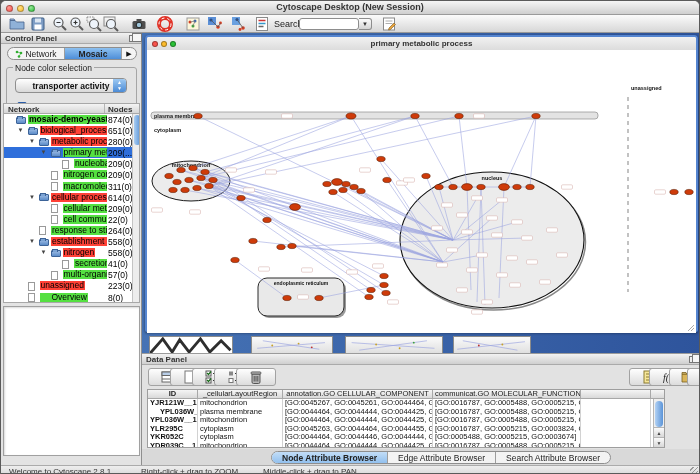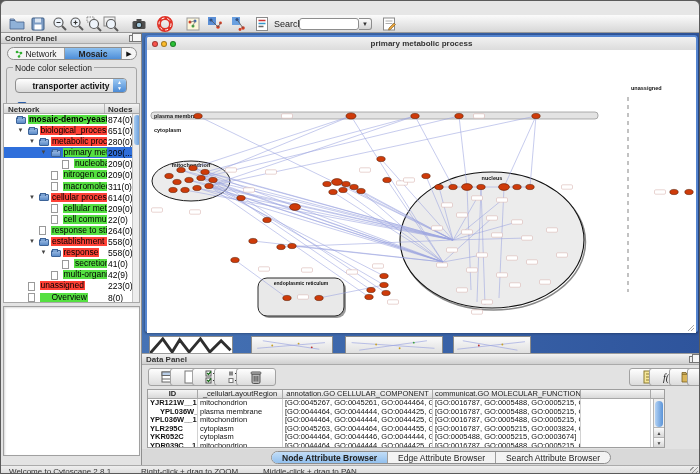--- a/index.html
+++ b/index.html
@@ -103,20 +103,26 @@
   .statusbar { position:absolute; left:0; top:464px; width:100%; height:10px; background:linear-gradient(#eee,#d9d9d9); border-top:1px solid #ababab; }
   .statusbar span { position:absolute; top:0.5px; font-size:8px; color:#333; }
   .grip { position:absolute; right:1px; bottom:1px; width:8px; height:8px;
     background:repeating-linear-gradient(135deg, transparent 0 2px, #9a9a9a 2px 3px); }
 </style>
 </head>
 <body>
 
 <div id="app">
 
+  <div class="titlebar">
+    <span class="tl r"></span>
+    <span class="tl y"></span>
+    <span class="tl g"></span>
+    <span class="title">Cytoscape Desktop (New Session)</span>
+  </div>
 
   <div class="toolbar">
     <span class="tb-icon" style="left:8px">
         <svg viewBox="0 0 16 16">
           <path d="M1 4.5h5l1.5 1.5H15v7H1z" fill="#8fb1d8" stroke="#44618a" stroke-width="0.8"></path>
           <path d="M1 4.5v-1.5h4l1 1.5z" fill="#a9c4e4" stroke="#44618a" stroke-width="0.8"></path>
         </svg>
       </span>
     <span class="tb-icon" style="left:29px">
         <svg viewBox="0 0 16 16">
@@ -312,32 +318,32 @@
         </div>
         <div class="tree-row">
           <span class="t-arrow" style="left: 25px;">▼</span>
           <span class="t-folder" style="left: 35px;"></span>
           <span class="t-label red" style="left: 47px; max-width: 56px;">establishment of lo</span>
           <span class="t-count">558(0)</span>
         </div>
         <div class="tree-row">
           <span class="t-arrow" style="left: 36.5px;">▼</span>
           <span class="t-folder" style="left: 46.5px;"></span>
-          <span class="t-label red" style="left: 58.5px; max-width: 44.5px;">response</span>
+          <span class="t-label red" style="left: 58.5px; max-width: 44.5px;">nitrogen</span>
           <span class="t-count">558(0)</span>
         </div>
         <div class="tree-row">
           <span class="t-file" style="left: 58px;"></span>
           <span class="t-label green" style="left: 70px; max-width: 33px;">secretion</span>
           <span class="t-count">41(0)</span>
         </div>
         <div class="tree-row">
           <span class="t-file" style="left: 46.5px;"></span>
           <span class="t-label green" style="left: 58.5px; max-width: 44.5px;">multi-organism pro</span>
-          <span class="t-count">42(9)</span>
+          <span class="t-count">57(0)</span>
         </div>
         <div class="tree-row">
           <span class="t-file" style="left: 23.5px;"></span>
           <span class="t-label red" style="left: 35.5px; max-width: 67.5px;">unassigned</span>
           <span class="t-count">223(0)</span>
         </div>
         <div class="tree-row">
           <span class="t-file" style="left: 23.5px;"></span>
           <span class="t-label green" style="left: 35.5px; max-width: 67.5px; padding-left: 12px;">Overview</span>
           <span class="t-count">8(0)</span>

